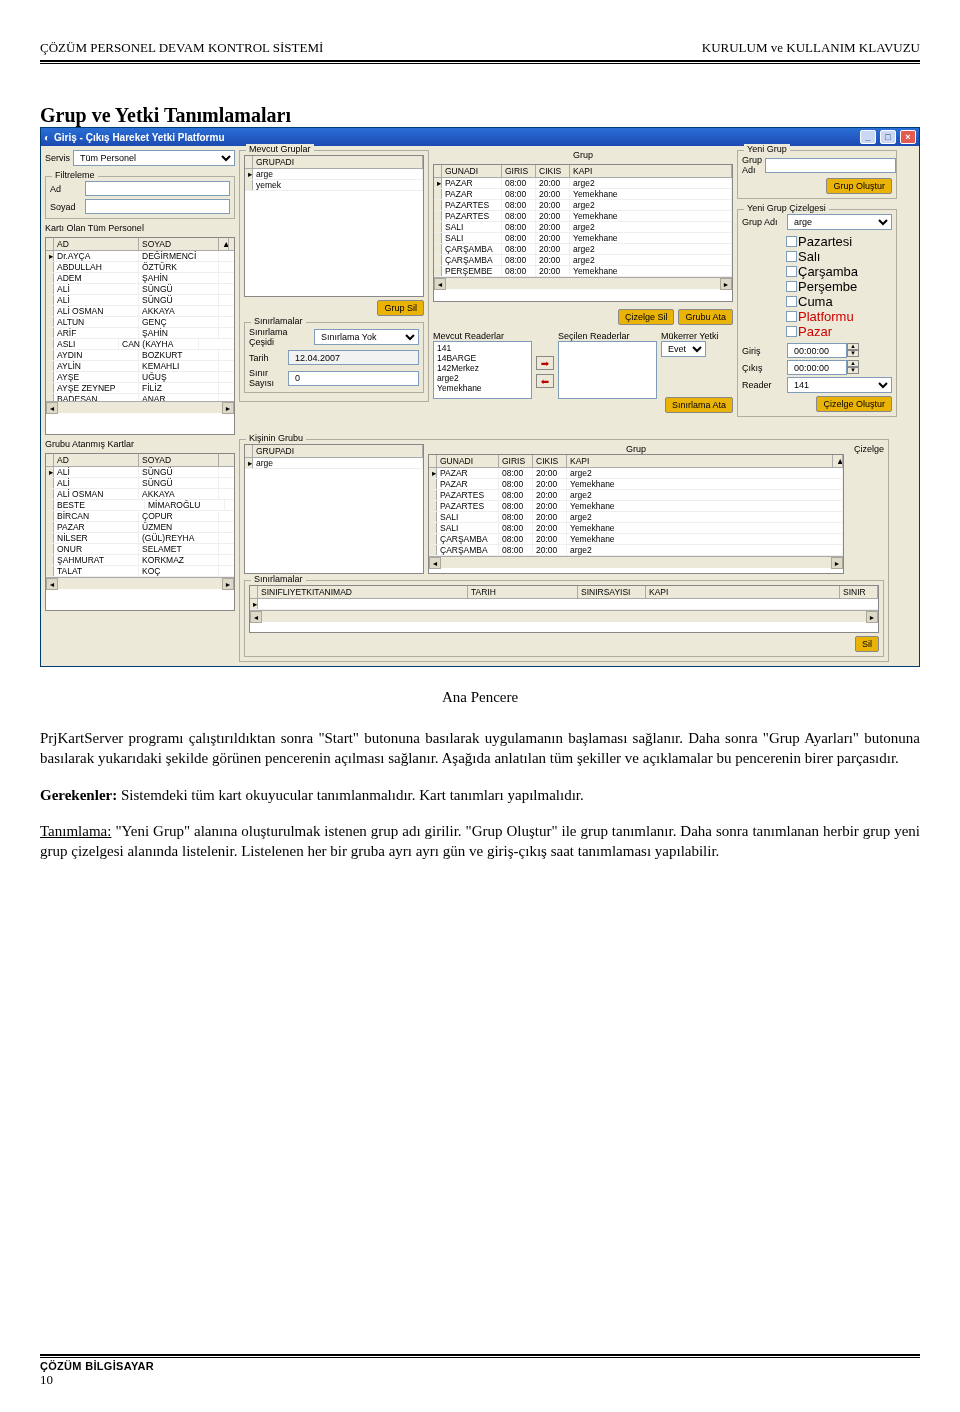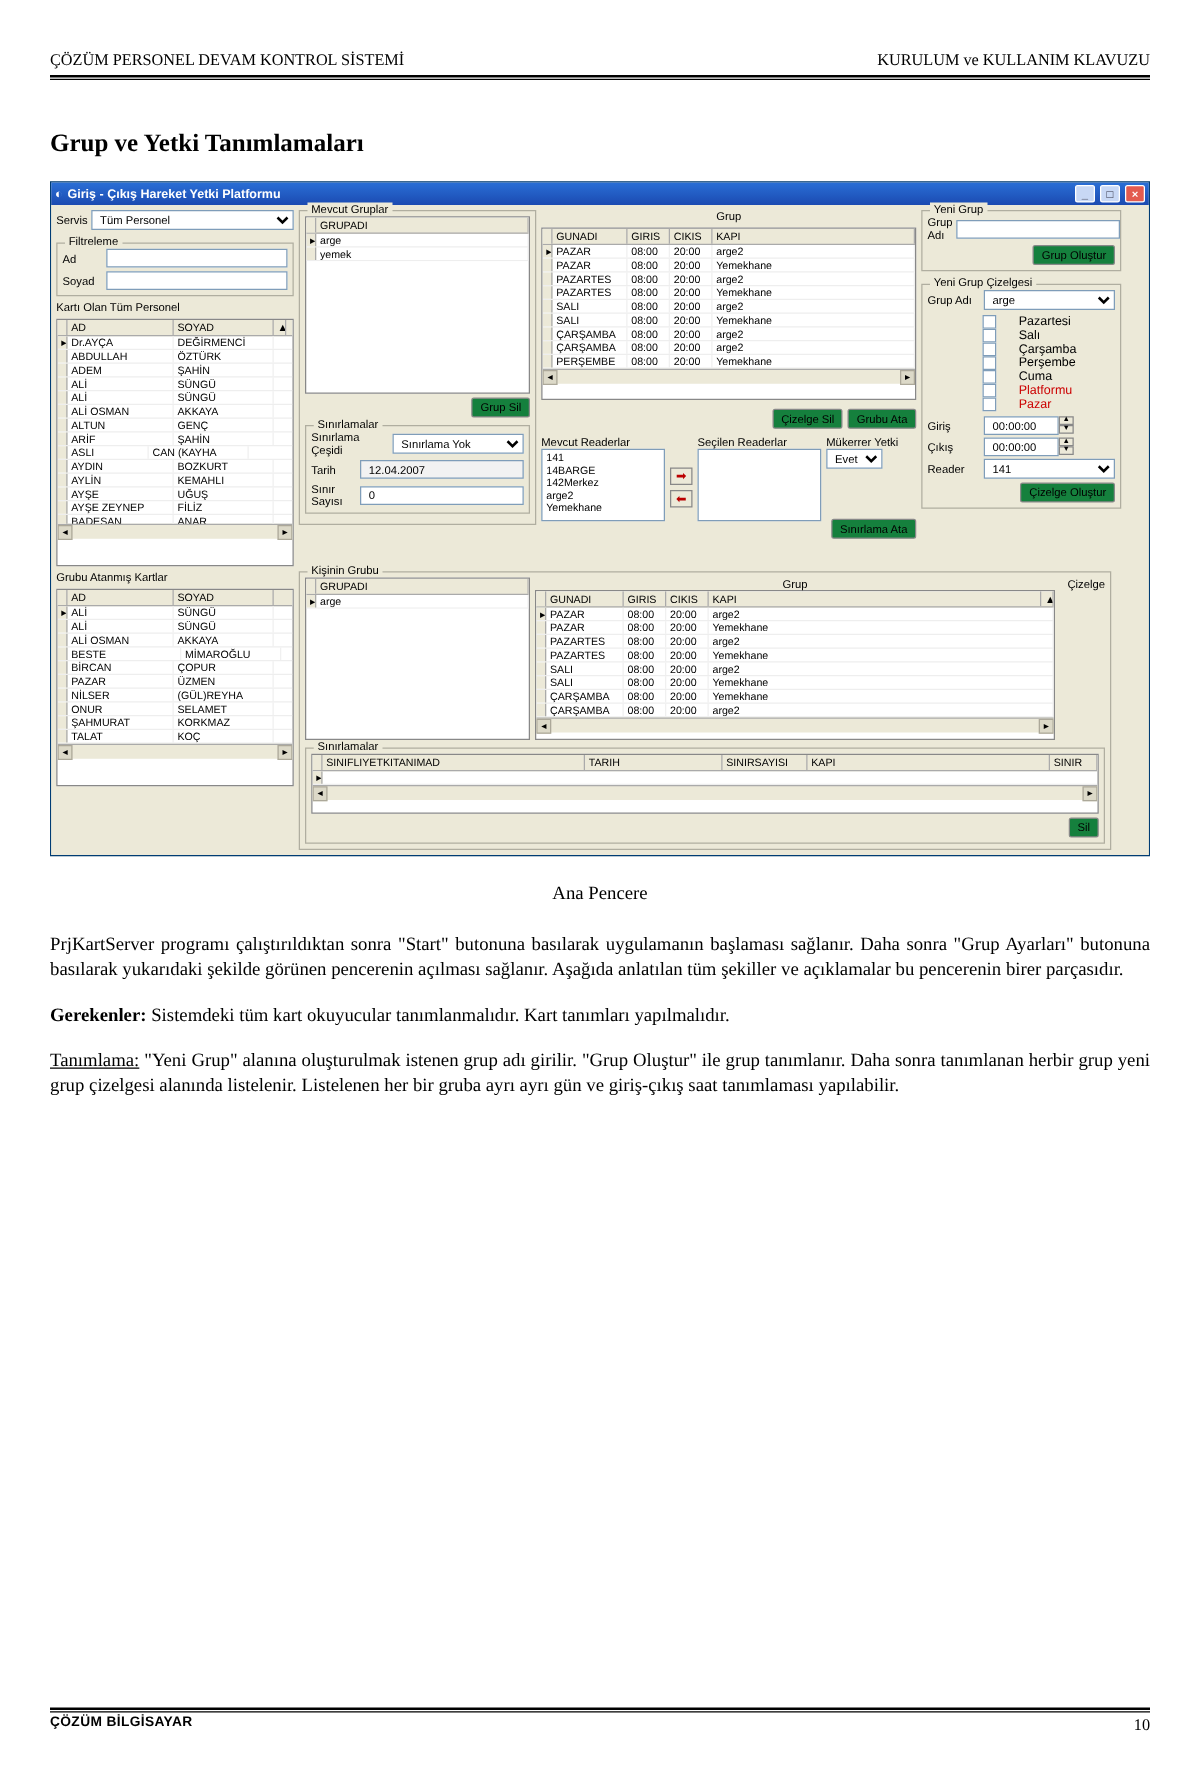--- a/index.html
+++ b/index.html
@@ -1,21 +1,21 @@
 <!DOCTYPE html>
 <html><head>
 <meta charset="utf-8">
 <style>
   * { box-sizing: border-box; margin: 0; padding: 0; }
   body { font-family: "Times New Roman", serif; background: #fff; width: 960px; margin: 0 auto; color: #000; }
   .page { padding: 40px 40px 30px 40px; position: relative; min-height: 1412px; }
   .hdr { display: flex; justify-content: space-between; font-size: 13px; font-weight: 400; margin-bottom: 4px; }
   .hr1 { border: none; border-top: 2px solid #000; margin-bottom: 1px; }
   .hr2 { border: none; border-top: 1px solid #000; margin-bottom: 40px; }
-  .h1 { font-size: 20px; font-weight: bold; margin-bottom: 18px; }
+  .h1 { font-size: 20px; font-weight: bold; }
   .shot-wrap { margin-bottom: 22px; }
   .app-chrome { border: 1px solid #003c74; font-family: Tahoma, Arial, sans-serif; font-size: 9px; background: #ece9d8; }
   .titlebar { background: linear-gradient(#2a6fd6, #1b4ab1); color: #fff; display: flex; align-items: center; padding: 2px 3px; font-size: 10px; font-weight: bold; gap: 4px; }
   .titlebar .spacer { flex: 1; }
   .winbtn { width: 16px; height: 14px; background: #c8d8f5; border: 1px solid #fff; border-radius: 2px; display: flex; align-items: center; justify-content: center; color: #334; font-size: 9px; }
   .winbtn.close { background: #e35b4f; color: #fff; }
   .app-body { padding: 4px; background: #ece9d8; display: grid; grid-template-columns: 190px 190px 300px 160px; gap: 4px; }
   .col { display: flex; flex-direction: column; gap: 4px; }
   .row { display: flex; align-items: center; gap: 3px; }
   .lbl { font-size: 9px; }
@@ -27,42 +27,42 @@
   .grid { border: 1px solid #888; background: #fff; font-size: 8.5px; overflow: hidden; }
   .grid-hdr { display: flex; background: #ece9d8; border-bottom: 1px solid #aaa; }
   .gh { border-right: 1px solid #aaa; padding: 1px 3px; font-weight: normal; font-size: 8.5px; overflow: hidden; white-space: nowrap; }
   .grid-body { max-height: 150px; overflow: hidden; }
   .grow { display: flex; border-bottom: 1px solid #eee; }
   .gc { border-right: 1px solid #f0f0f0; padding: 0 3px; font-size: 8.5px; overflow: hidden; white-space: nowrap; }
   .marker { width: 8px; text-align: center; background: #ece9d8; border-right: 1px solid #aaa; }
   .sbar { display: flex; background: #ece9d8; border-top: 1px solid #aaa; height: 12px; }
   .sarrow { width: 12px; height: 12px; background: #dcd9c8; border: 1px solid #aca899; display: flex; align-items: center; justify-content: center; font-size: 7px; }
   .sfill { flex: 1; }
-  .btn { border: 1px solid #888; background: #15803d; padding: 2px 6px; font-size: 9px; border-radius: 2px; text-align: center; }
+  .btn { border: 1px solid #888; background: #eab308; padding: 2px 6px; font-size: 9px; border-radius: 2px; text-align: center; }
   .btn-row { display: flex; justify-content: flex-end; gap: 4px; margin-top: 3px; }
   .listbx { border: 1px solid #7f9db9; background: #fff; font-size: 8.5px; padding: 1px; min-height: 58px; }
   .listbx div { padding: 0 2px; }
   .arrows { display: flex; flex-direction: column; gap: 4px; justify-content: center; }
   .arrbtn { width: 18px; height: 14px; border: 1px solid #888; background: #ece9d8; display: flex; align-items: center; justify-content: center; color: #b00; font-size: 10px; }
-  .chk-row { display: flex; align-items: center; gap: 18px; font-size: 10px; }
+  .chk-row { display: flex; align-items: center; gap: 1px; font-size: 13px; }
   .chkbox { width: 11px; height: 11px; border: 1px solid #7f9db9; background: #fff; }
   .red { color: #c00; }
   .spin { display: flex; }
   .spin .inp { width: 60px; flex: 0 0 auto; }
   .spin-btns { display: flex; flex-direction: column; }
   .spin-btns div { width: 12px; height: 7px; border: 1px solid #888; background: #ece9d8; font-size: 6px; line-height: 5px; text-align: center; }
   .lower { grid-column: 1 / span 4; display: grid; grid-template-columns: 190px 650px; gap: 4px; }
   .center-cap { text-align: center; font-size: 15px; margin: 8px 0 22px; }
   .body-text p { font-size: 15px; line-height: 1.35; margin-bottom: 16px; text-align: justify; }
   .body-text .b { font-weight: bold; }
   .body-text .u { text-decoration: underline; }
   .foot { position: absolute; left: 40px; right: 40px; bottom: 24px; }
   .hr3 { border: none; border-top: 2px solid #000; margin-bottom: 1px; }
   .hr4 { border: none; border-top: 1px solid #000; }
-  .foot-row { display: flex; justify-content: space-between; font-size: 13px; margin-top: 2px; }
+  .foot-row { display: flex; justify-content: space-between; font-size: 13px; margin-top: 2px; flex-direction: column; }
   .foot-left { font-family: "Arial Black", Arial, sans-serif; font-weight: 900; letter-spacing: 0.3px; font-size: 11px; }
 </style>
 </head>
 <body>
 
 <div class="page">
   <div class="hdr">
     <span>ÇÖZÜM PERSONEL DEVAM  KONTROL SİSTEMİ</span>
     <span>KURULUM ve KULLANIM KLAVUZU</span>
   </div>

